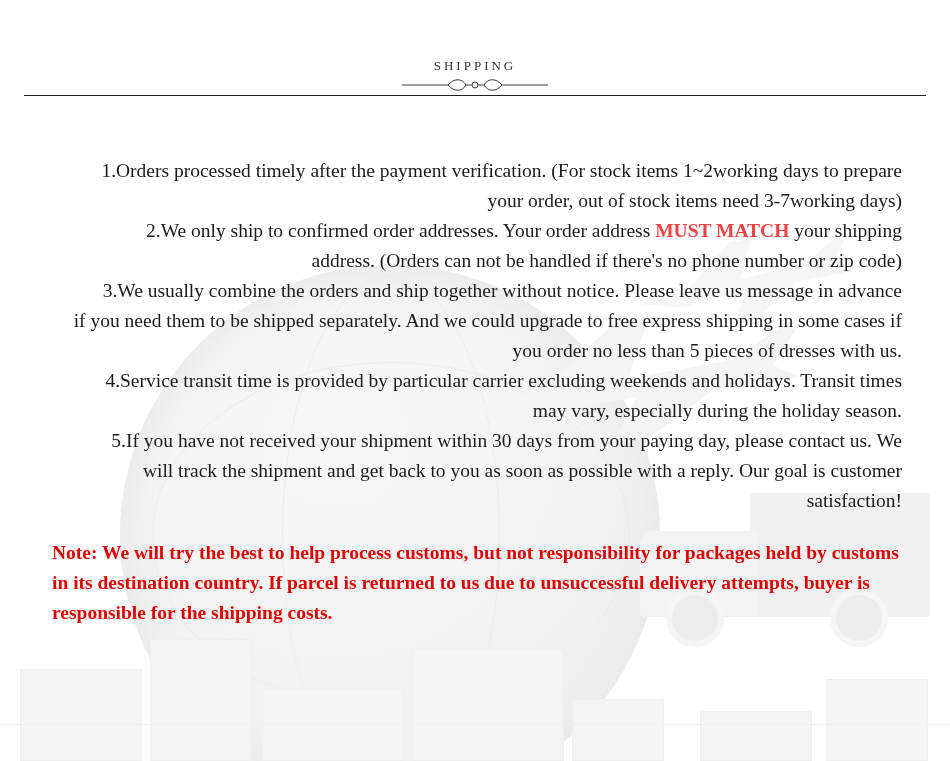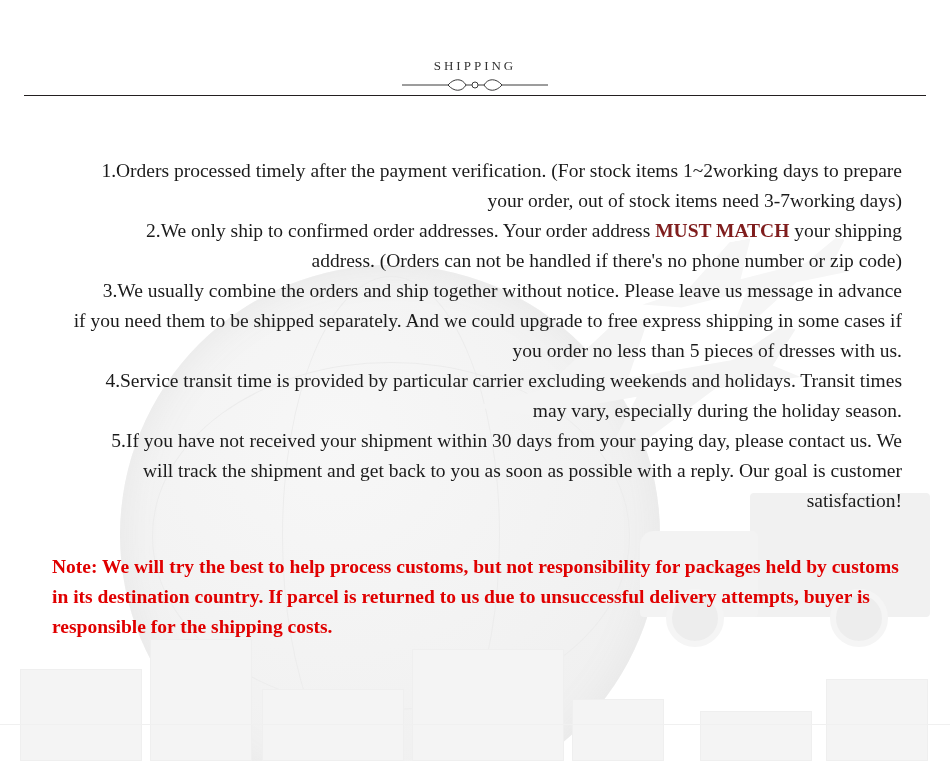--- a/index.html
+++ b/index.html
@@ -175,25 +175,25 @@
     line-height: 30px;
     color: #1b1b1b;
     margin: 0 0 0 16px;
     text-align: right;
   }
   .para .num {
     display: inline-block;
     min-width: 34px;
   }
   .must-match {
-    color: #7f1d1d;
+    color: #ef4444;
     font-weight: bold;
   }
   .note {
-    margin-top: 36px;
+    margin-top: 22px;
     font-family: "Liberation Serif", serif;
     font-size: 19.5px;
     line-height: 30px;
     color: #e00000;
     font-weight: bold;
     max-width: 860px;
   }
 </style>
 </head>
 <body>

